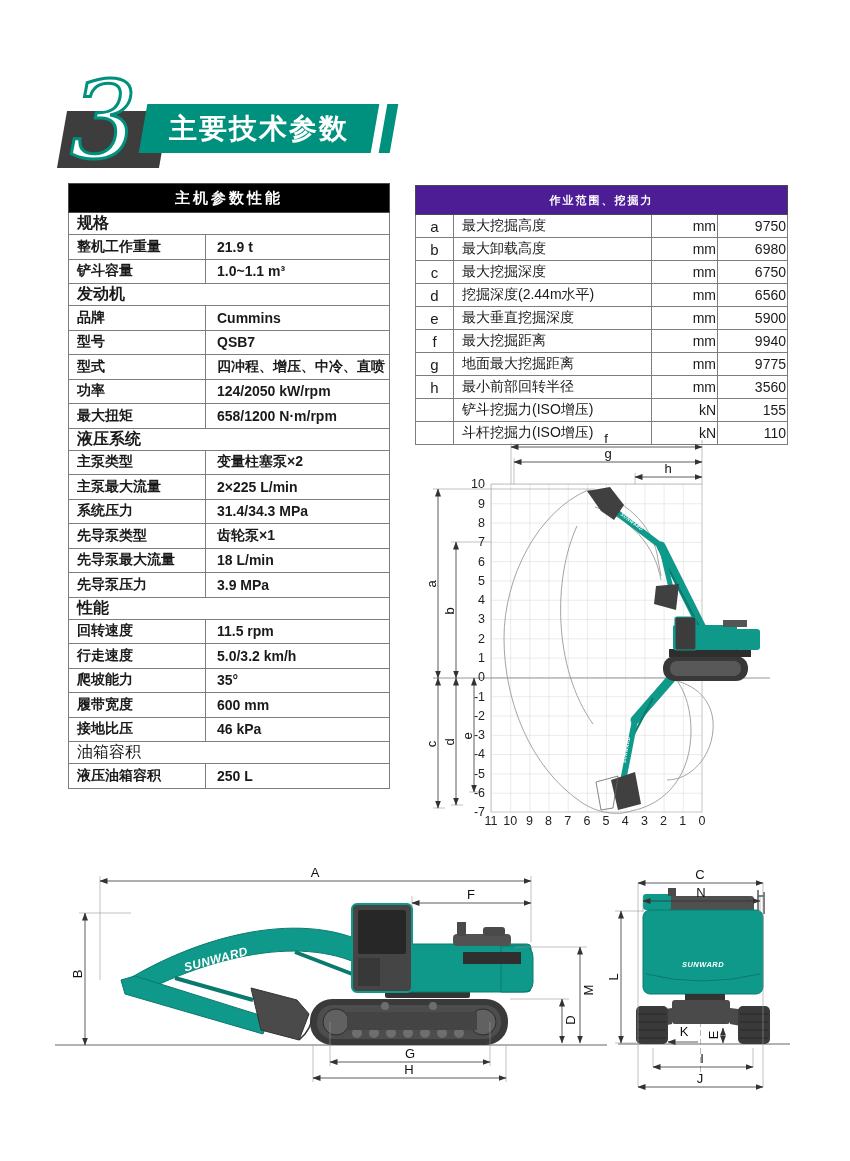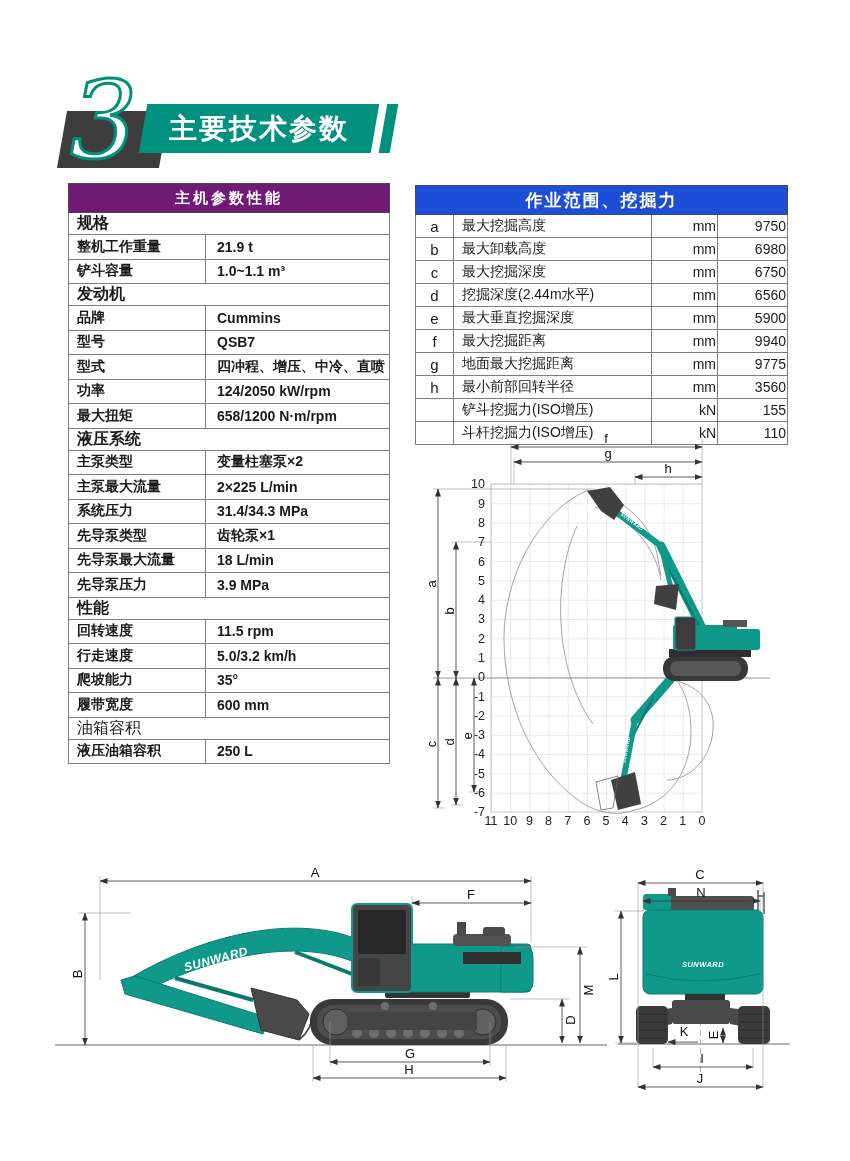--- a/index.html
+++ b/index.html
@@ -14,30 +14,30 @@
   .banner span{color:#fff;font-size:28px;font-weight:bold;letter-spacing:2px;transform:skewX(10deg);}
   .banner-sliver{position:absolute;left:383px;top:104px;width:11px;height:49px;
                  background:#00917e;transform:skewX(-10deg);}
   .numeral{position:absolute;left:56px;top:60px;overflow:visible;}
   .numeral-text{font-family:"DejaVu Serif",serif;font-style:italic;font-size:106px;
                 fill:#ffffff;stroke:#00917e;stroke-width:3px;}
 
   
   table{border-collapse:collapse;table-layout:fixed;background:#fff;}
   .spec-table{position:absolute;left:68px;top:183px;width:321px;border:1.5px solid #4a4a4a;}
-  .spec-table th{background:#701a75;color:#fff;font-size:15px;font-weight:bold;height:26px;
+  .spec-table th{background:#000000;color:#fff;font-size:15px;font-weight:bold;height:26px;
                  letter-spacing:3px;border:1.5px solid #4a4a4a;}
   .spec-table td{border:1px solid #7d7d7d;font-size:14px;padding:0 4px 0 8px;font-weight:bold;}
   .spec-table .section-row td{font-weight:bold;height:20px;font-size:16px;}
   .spec-table .section-row.normal td{font-weight:normal;}
   .spec-table .data-row td{height:23.5px;}
   .spec-table .val{padding-left:11px;}
 
   .range-table{position:absolute;left:415px;top:185px;width:372px;border:1.5px solid #4a4a4a;}
-  .range-table th{background:#1d4ed8;color:#fff;font-size:17px;font-weight:bold;height:26px;
+  .range-table th{background:#4c1d95;color:#fff;font-size:11px;font-weight:bold;height:26px;
                   letter-spacing:2px;border:1.5px solid #4a4a4a;}
   .range-table td{border:1px solid #7d7d7d;font-size:14px;height:20px;}
   .range-table .k{text-align:center;font-size:15px;}
   .range-table .n{padding-left:8px;}
   .range-table .u,.range-table .v{text-align:right;}
 
   
   svg{overflow:visible;font-family:"Liberation Sans",sans-serif;}
   .range-diagram{position:absolute;left:425px;top:428px;}
   .side-view{position:absolute;left:55px;top:862px;}
@@ -145,20 +145,24 @@
           <td class="lbl">行走速度</td>
           <td class="val">5.0/3.2 km/h</td>
         </tr>
         <tr class="data-row">
           <td class="lbl">爬坡能力</td>
           <td class="val">35°</td>
         </tr>
         <tr class="data-row">
           <td class="lbl">履带宽度</td>
           <td class="val">600 mm</td>
+        </tr>
+        <tr class="data-row">
+          <td class="lbl">接地比压</td>
+          <td class="val">46 kPa</td>
         </tr>
         <tr class="section-row normal">
           <td colspan="2">油箱容积</td>
         </tr>
         <tr class="data-row">
           <td class="lbl">液压油箱容积</td>
           <td class="val">250 L</td>
         </tr>
       </tbody>
   </table>

